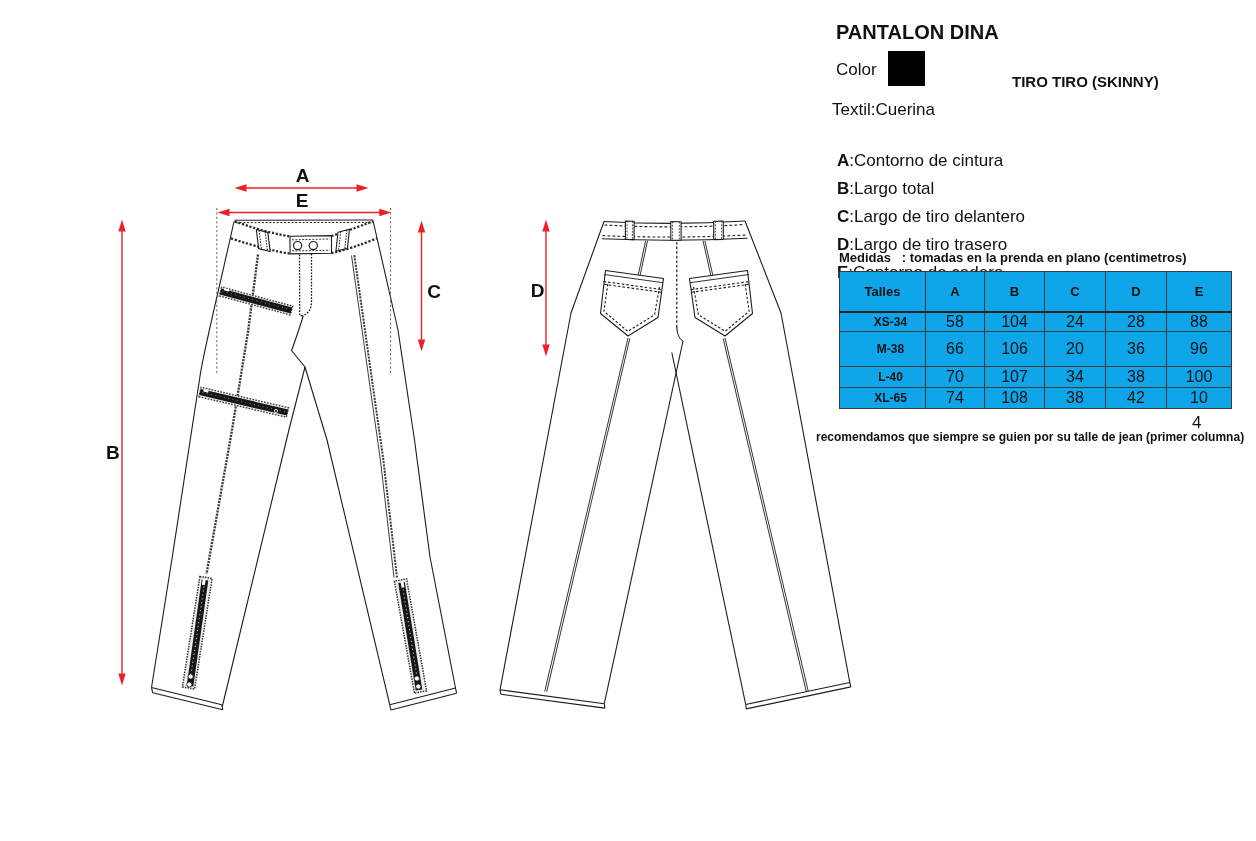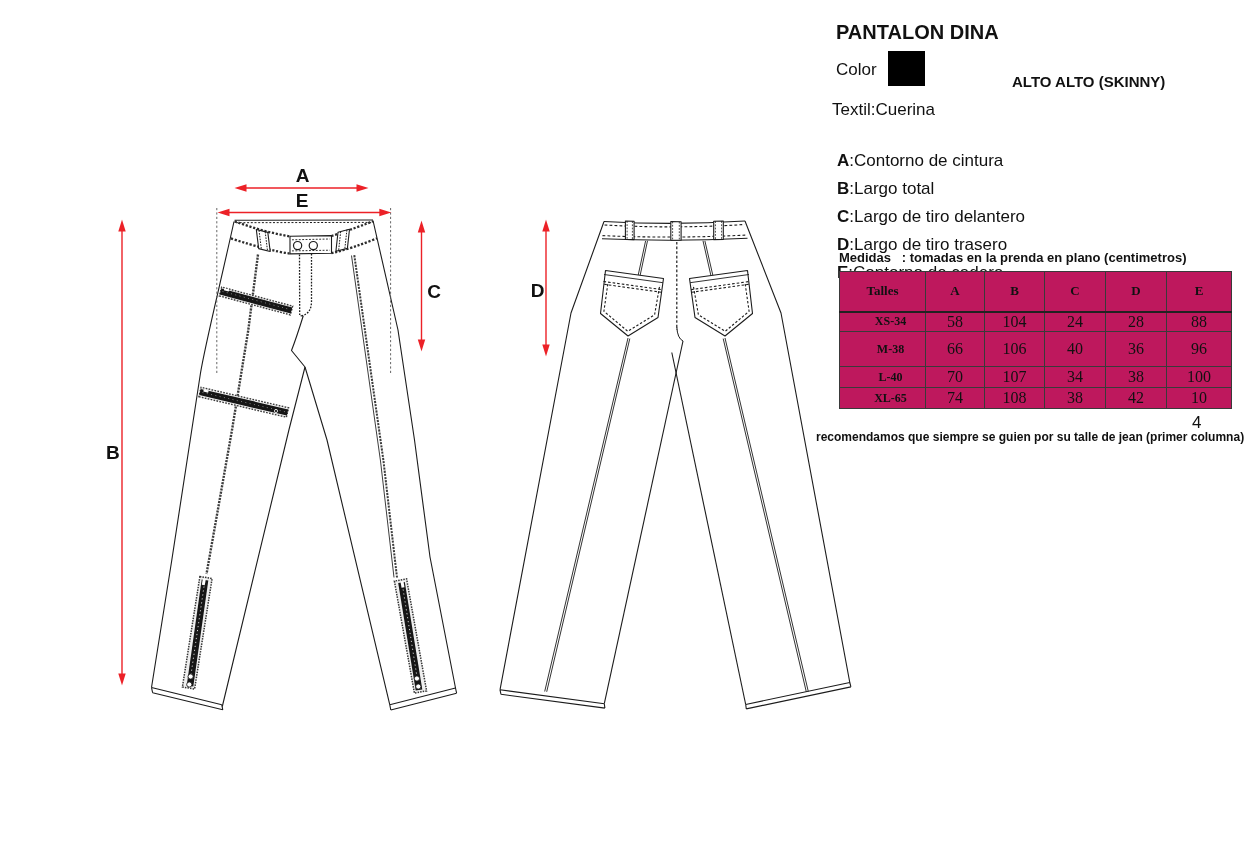--- a/index.html
+++ b/index.html
@@ -8,35 +8,35 @@
   .abs{position:absolute;}
   #title{left:836px;top:21px;font-size:20px;font-weight:bold;letter-spacing:0;}
   #color{left:836px;top:60px;font-size:17px;}
   #swatch{left:888px;top:51px;width:37px;height:35px;background:#000;}
   #tiro{left:1012px;top:73px;font-size:15px;font-weight:bold;}
   #textil{left:832px;top:100px;font-size:17px;}
   #legend{left:837px;top:147px;font-size:17px;line-height:28px;}
   #legend b{font-weight:bold;}
   #medidas{left:839px;top:250px;font-size:13px;font-weight:bold;}
   #tablewrap{left:839px;top:271px;}
-  table{border-collapse:collapse;background:#be185d;font-family:Liberation Serif, serif;}
+  table{border-collapse:collapse;background:#0ea5e9;}
   td{border:1px solid #3a3a3a;text-align:center;vertical-align:middle;
      font-size:16px;padding:0;}
   td.hd{font-size:13px;font-weight:bold;}
   td.sz{font-size:12px;font-weight:bold;padding-left:16px;}
   tr.header td{border-bottom:2.5px solid #222;}
   #four{left:1192px;top:413px;font-size:17px;}
   #footnote{left:816px;top:430px;font-size:12px;font-weight:bold;width:440px;}
 </style>
 </head>
 <body>
 <div class="abs" id="title">PANTALON DINA</div>
 <div class="abs" id="color">Color</div>
 <div class="abs" id="swatch"></div>
-<div class="abs" id="tiro">ALTO ALTO (SKINNY)</div>
+<div class="abs" id="tiro">TIRO TIRO (SKINNY)</div>
 <div class="abs" id="textil">Textil:Cuerina</div>
 <div class="abs" id="legend">
 <b>A</b>:Contorno de cintura<br>
 <b>B</b>:Largo total<br>
 <b>C</b>:Largo de tiro delantero<br>
 <b>D</b>:Largo de tiro trasero<br>
 <b>E</b>:Contorno de cadera
 </div>
 <div class="abs" id="medidas">Medidas&nbsp;&nbsp; : tomadas en la prenda en plano (centimetros)</div>
 <div class="abs" id="tablewrap">
@@ -55,21 +55,21 @@
           <td>58</td>
           <td>104</td>
           <td>24</td>
           <td>28</td>
           <td>88</td>
         </tr>
 <tr style="height:35px;">
           <td class="sz">M-38</td>
           <td>66</td>
           <td>106</td>
-          <td>40</td>
+          <td>20</td>
           <td>36</td>
           <td>96</td>
         </tr>
 <tr style="height:21px;">
           <td class="sz">L-40</td>
           <td>70</td>
           <td>107</td>
           <td>34</td>
           <td>38</td>
           <td>100</td>

